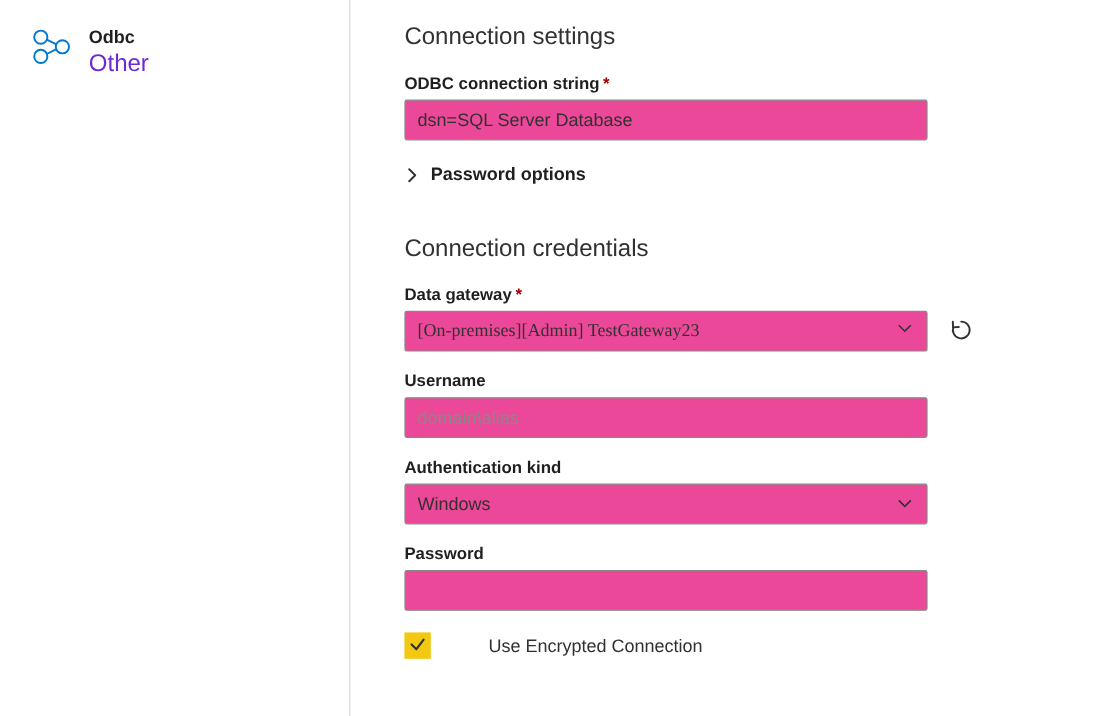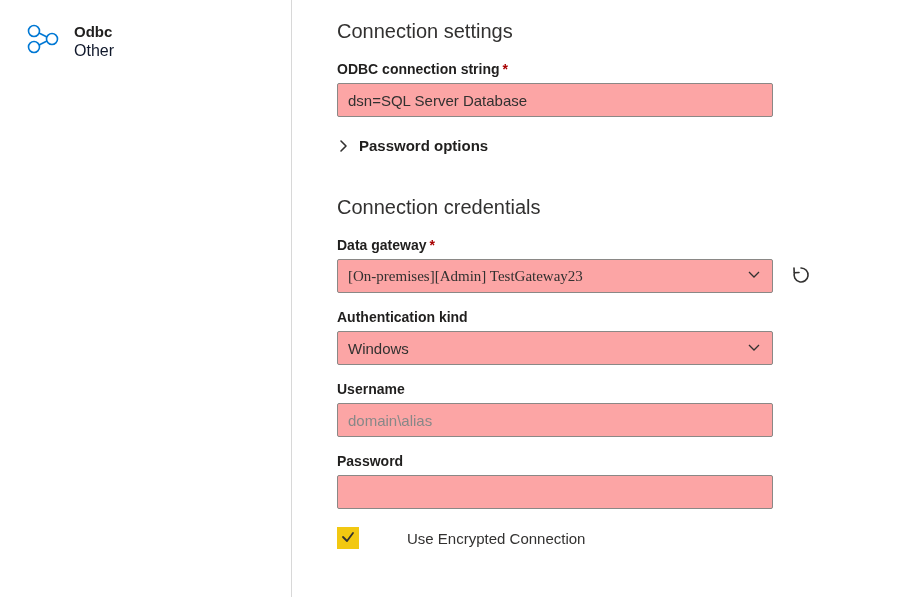--- a/index.html
+++ b/index.html
@@ -30,22 +30,22 @@
     .connector-info {
       padding-top: 1px;
     }
     .connector-title {
       font-size: 15px;
       font-weight: 600;
       line-height: 1.2;
       color: #201f1e;
     }
     .connector-subtitle {
-      font-size: 16px;
-      color: #0f172a;
+      font-size: 20px;
+      color: #6d28d9;
       margin-top: 1px;
     }
     .right-panel {
       flex: 1;
       padding: 18px 34px 24px 45px;
     }
     .section-heading {
       font-size: 20px;
       font-weight: 400;
       color: #323130;
@@ -66,21 +66,21 @@
       color: #a80000;
       margin-left: 3px;
     }
     .text-input, .select-input {
       width: 436px;
       height: 34px;
       padding: 5px 10px;
       font-size: 15px;
       font-family: inherit;
       color: #323130;
-      background: #fca5a5;
+      background: #ec4899;
       border: 1px solid #8a8886;
       border-radius: 2px;
       outline: none;
     }
     .text-input::placeholder {
       color: #888;
     }
     .select-wrapper {
       position: relative;
       display: inline-block;
@@ -216,37 +216,37 @@
             <svg width="20" height="20" viewBox="0 0 20 20">
               <path d="M 10 3 A 7 7 0 1 1 3.5 7.5" stroke="#323130" stroke-width="1.6" fill="none" stroke-linecap="round"></path>
               <path d="M 3 3 L 3.2 7.8 L 8 7.5" stroke="#323130" stroke-width="1.6" fill="none" stroke-linecap="round" stroke-linejoin="round"></path>
             </svg>
           </span>
         </button>
       </div>
     </div>
 
     <div class="field-group">
+      <label class="field-label">Username</label>
+      <input type="text" class="text-input" placeholder="domain\alias" style="">
+    </div>
+
+    <div class="field-group">
       <label class="field-label">Authentication kind</label>
       <div class="select-wrapper">
         <input type="text" readonly="" class="select-input" value="Windows" style="">
         <span class="select-chevron">
           <svg width="14" height="10" viewBox="0 0 14 10">
               <path d="M2 2 L7 7 L12 2" stroke="#323130" stroke-width="1.3" fill="none"></path>
             </svg>
         </span>
       </div>
     </div>
 
     <div class="field-group">
-      <label class="field-label">Username</label>
-      <input type="text" class="text-input" placeholder="domain\alias" style="">
-    </div>
-
-    <div class="field-group">
       <label class="field-label">Password</label>
       <input type="password" class="text-input" style="">
     </div>
 
     <div class="checkbox-row">
       <div class="checkbox-box">
         <span>
           <svg width="14" height="14" viewBox="0 0 14 14">
               <path d="M2 7 L6 11 L12 3" stroke="#323130" stroke-width="1.8" fill="none" stroke-linecap="round" stroke-linejoin="round"></path>
             </svg>

